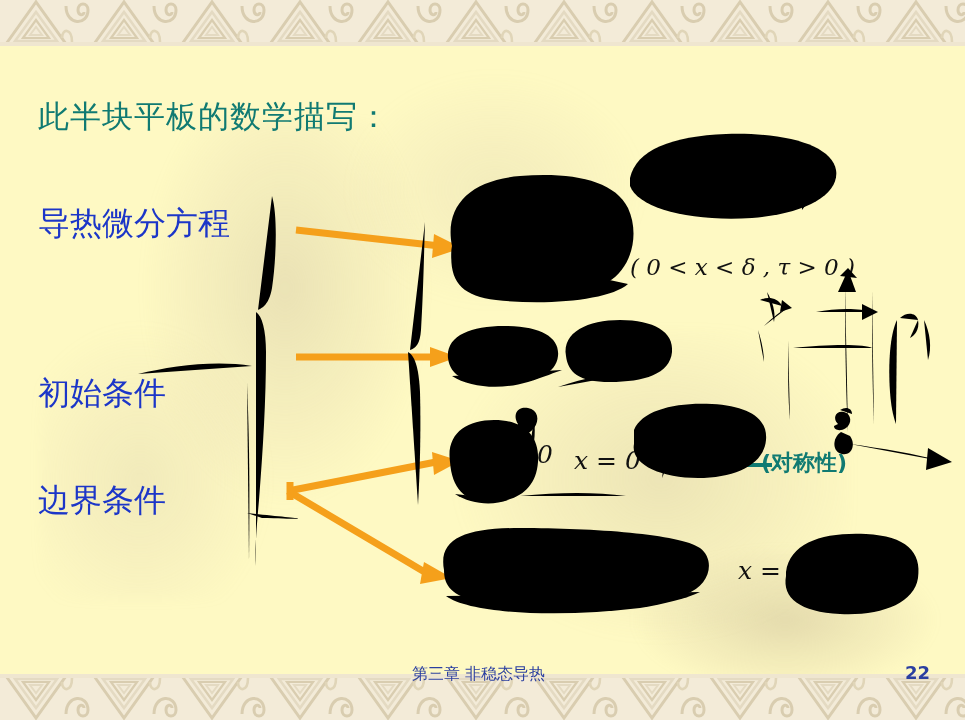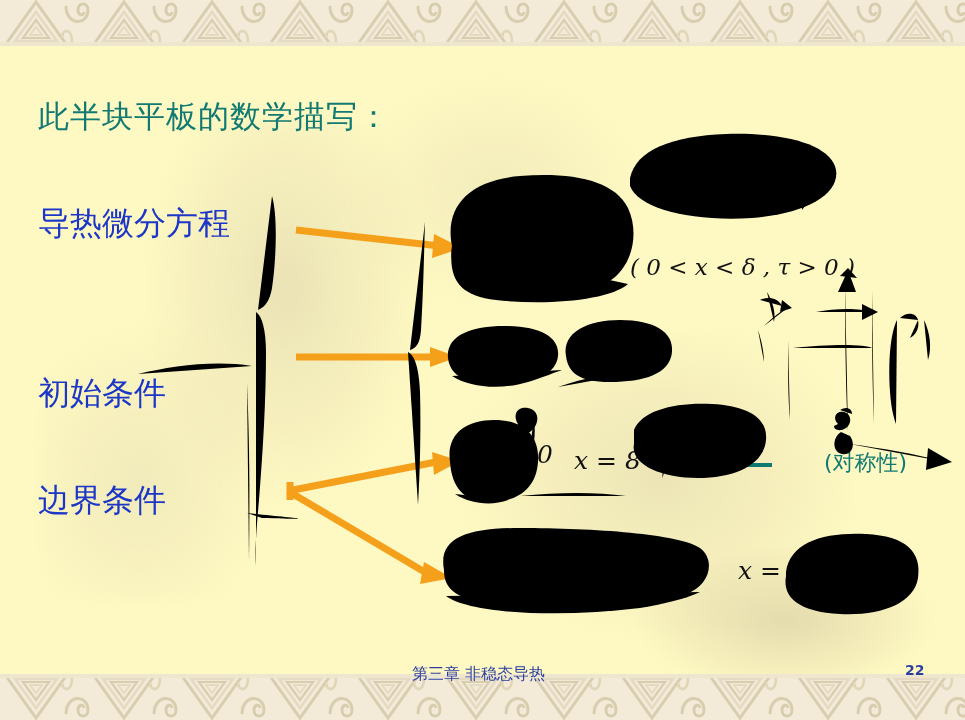--- a/index.html
+++ b/index.html
@@ -66,35 +66,35 @@
   #eq1{left:463px;top:212px;font-size:25px;}
   #eq1cond{left:630px;top:222px;font-size:23px;margin-top:32px;}
   #eq2a{left:462px;top:340px;font-size:25px;}
   #eq2b{left:573px;top:340px;font-size:25px;}
   #eq3a{left:460px;top:430px;font-size:25px;}
   #eq3b{left:574px;top:446px;font-size:25px;}
   #eq4a{left:452px;top:545px;font-size:25px;}
   #eq4b{left:738px;top:556px;font-size:25px;}
 
   #sym-note{
-    position:absolute;left:824px;top:448px;
-    font-size:22px;font-weight:normal;color:#107a72;
+    position:absolute;left:761px;top:448px;
+    font-size:22px;font-weight:bold;color:#107a72;
     font-family:"DejaVu Sans","Liberation Sans",sans-serif;
     white-space:nowrap;
   }
 
   
   #footer-text{
     position:absolute;left:412px;top:664px;
     font-size:16px;color:#2b3fa0;
     font-family:"DejaVu Serif",serif;white-space:nowrap;
   }
   #page-num{
     position:absolute;left:905px;top:662px;
-    font-size:14px;color:#2b3fa0;font-weight:bold;
+    font-size:18px;color:#2b3fa0;font-weight:bold;
     font-family:"DejaVu Sans","Liberation Sans",sans-serif;
   }
 
   
   #ink,#arrows{position:absolute;left:0;top:0;width:965px;height:720px;pointer-events:none;}
   #arrows{z-index:3;}
   #ink{z-index:5;}
   .ink-thin{stroke-width:2.4;}
   .ink-med{stroke-width:3.2;}
   .ink-thick{stroke-width:5.2;}
@@ -235,21 +235,21 @@
   </div>
   <div class="eq" id="eq2b">τ = 0</div>
 
   <div class="eq" id="eq3a">
     <span class="frac">
       <span class="num">∂t</span>
       <span class="den">∂x</span>
     </span>
     <span style="padding-left:7px;">= 0</span>
   </div>
-  <div class="eq" id="eq3b">x = 8</div>
+  <div class="eq" id="eq3b">x = 0</div>
 
   <div class="eq" id="eq4a">
     <span style="padding-right:5px;">− λ</span>
     <span class="frac">
       <span class="num">∂t</span>
       <span class="den">∂x</span>
     </span>
     <span style="padding-left:7px;"><span>= h( t − t</span><span class="sub">∞</span><span> )</span></span>
   </div>
   <div class="eq" id="eq4b">x = δ</div>

